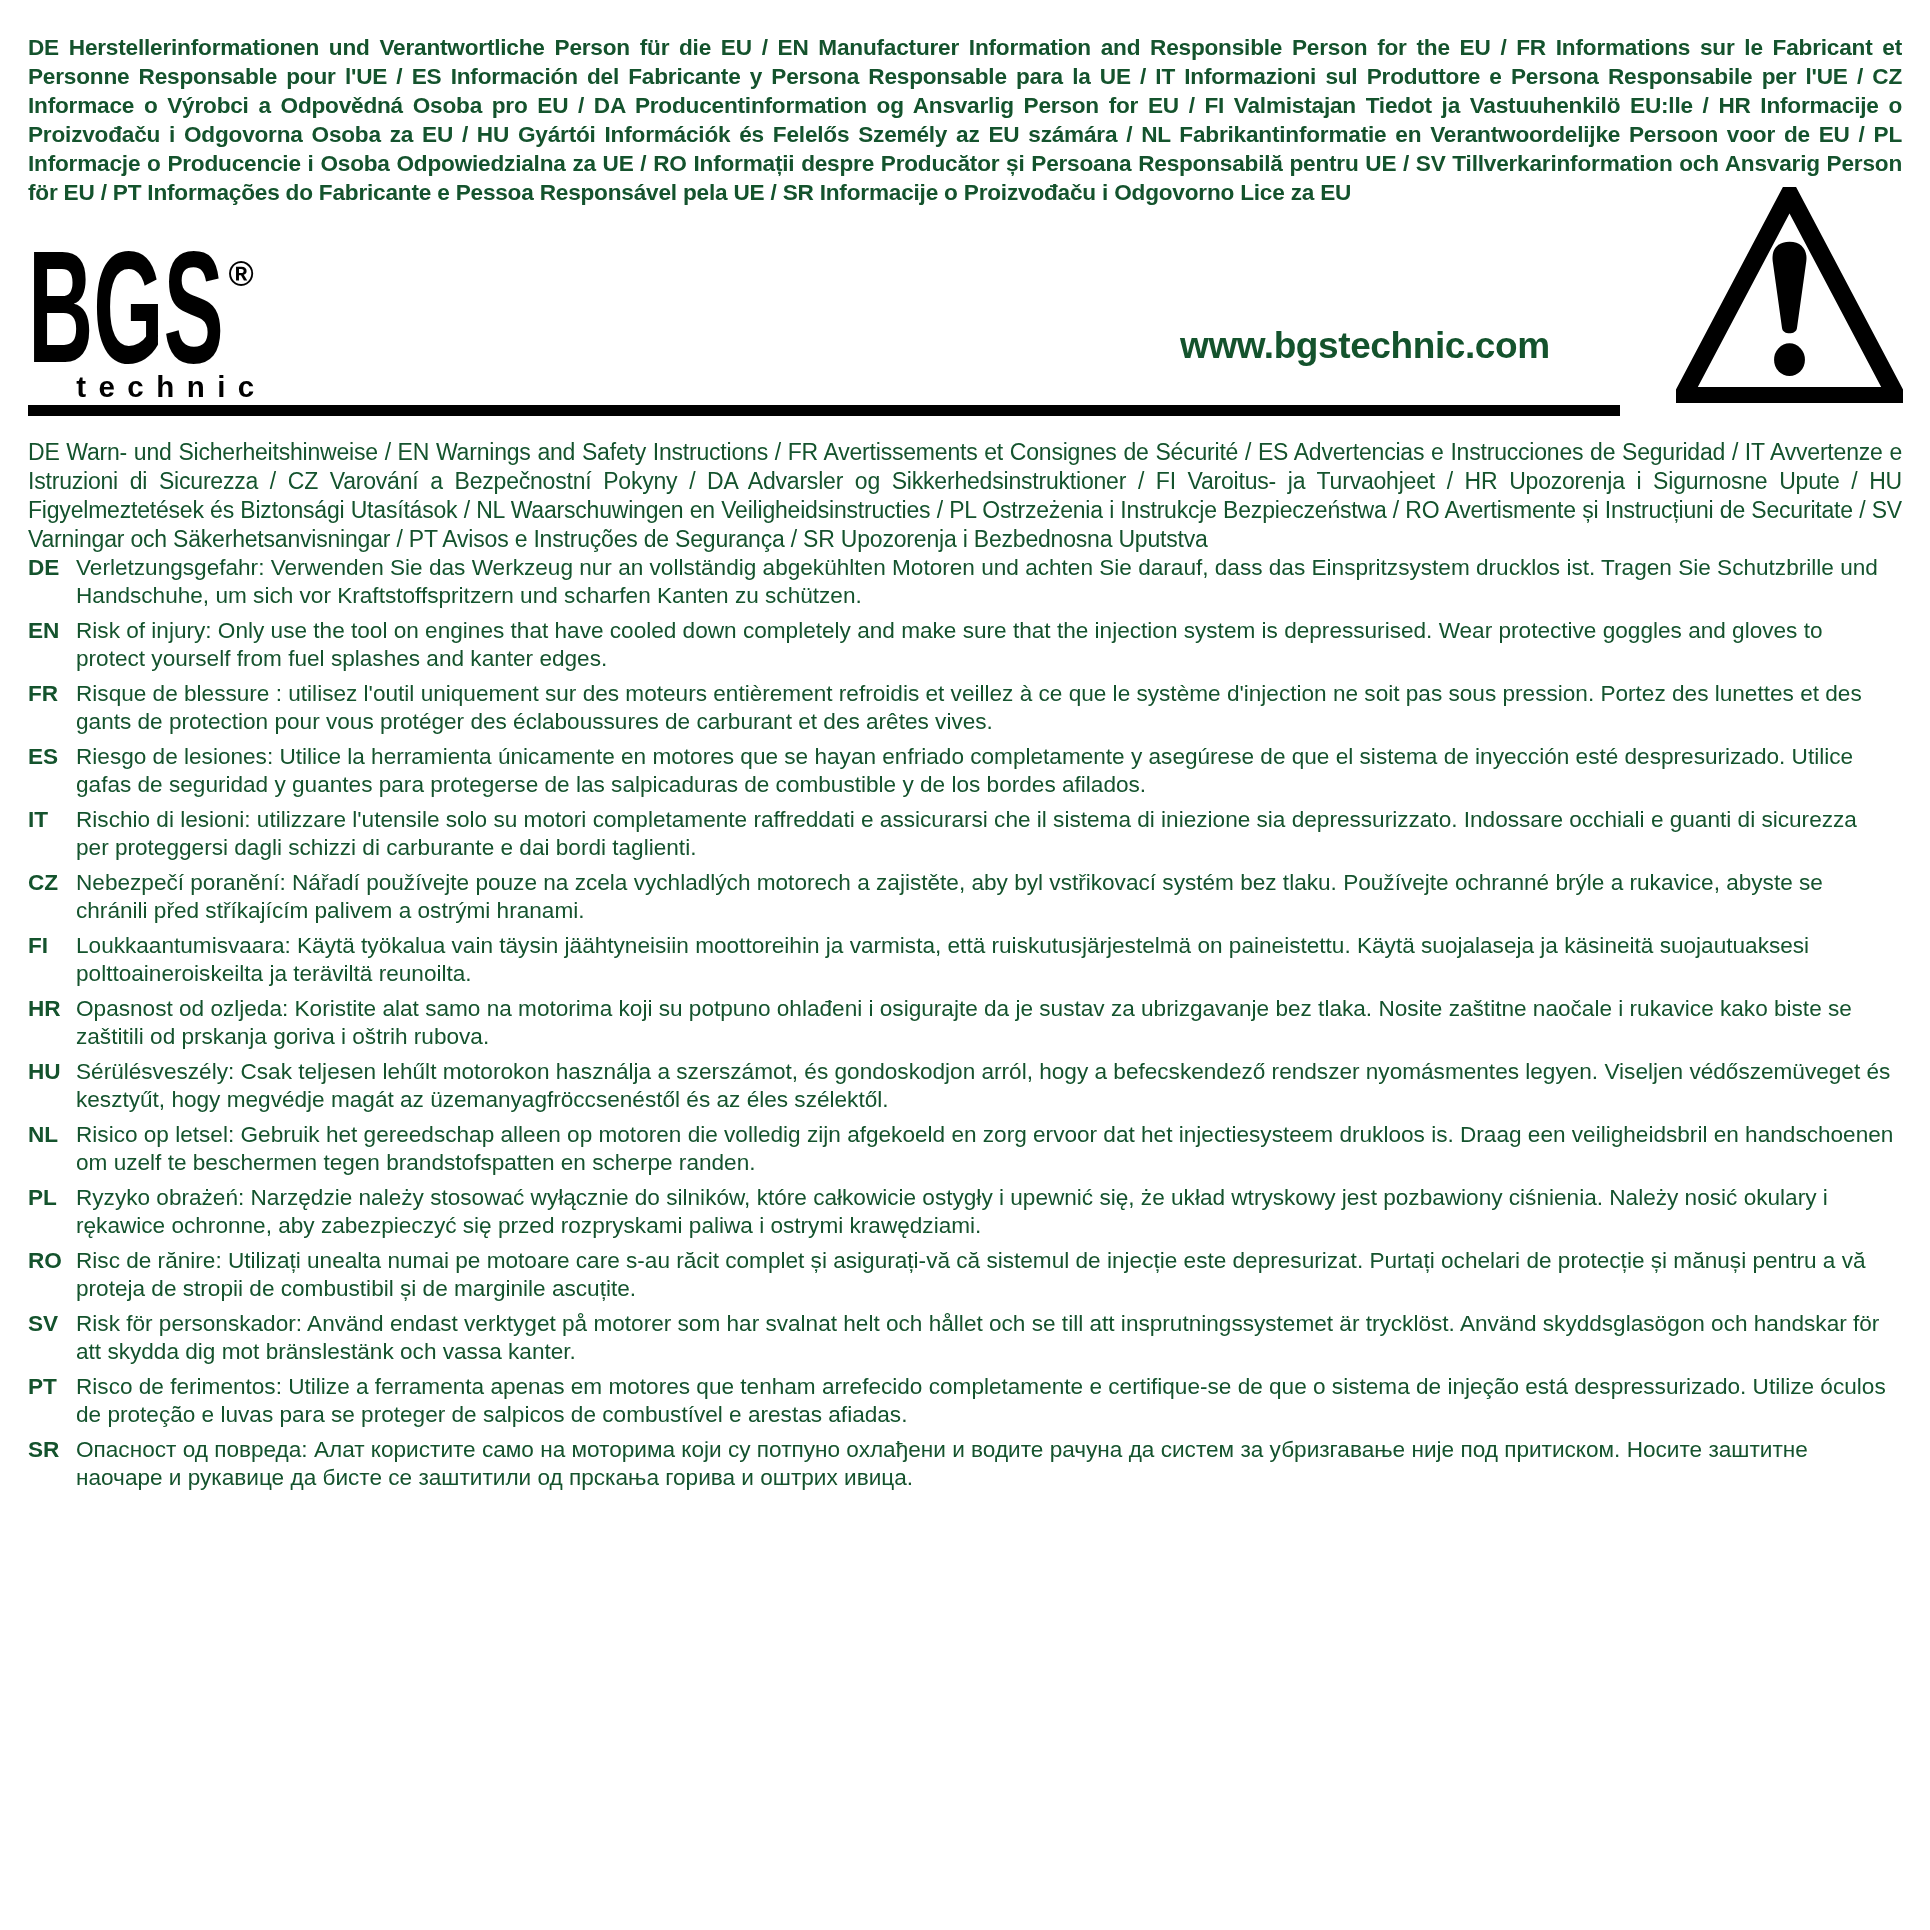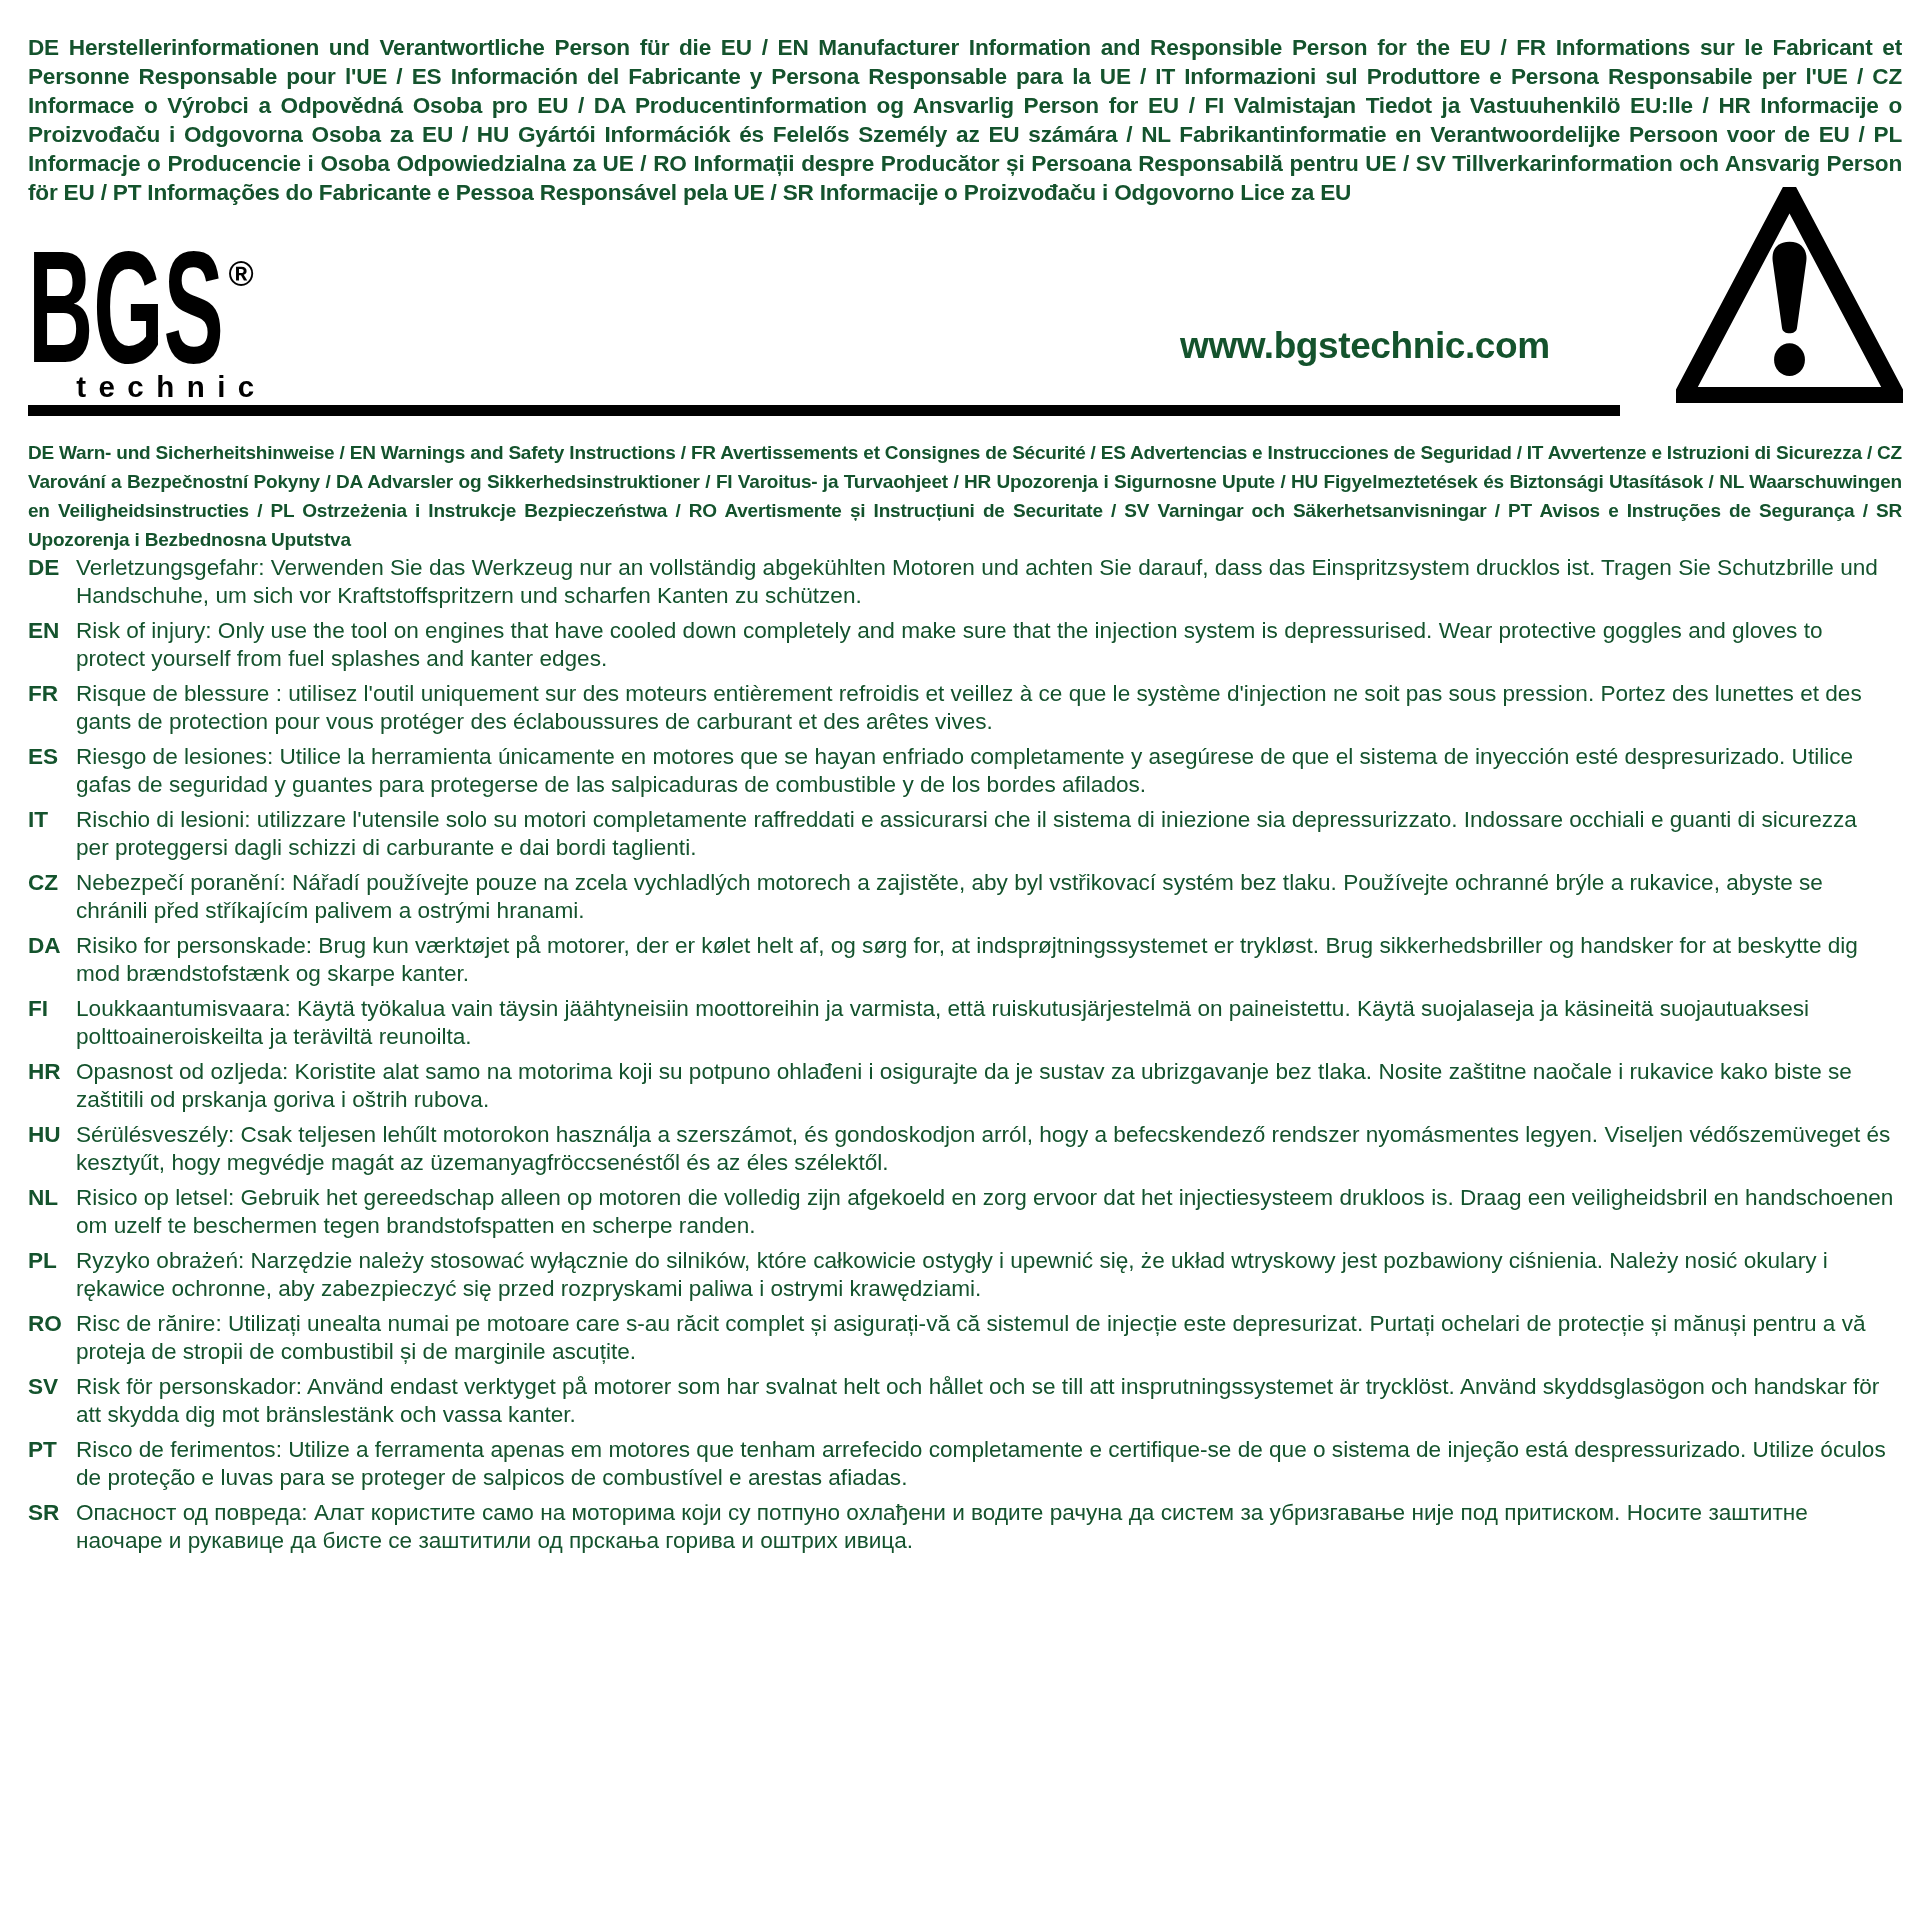--- a/index.html
+++ b/index.html
@@ -32,22 +32,22 @@
   .website { position: absolute; left: 1152px; top: 87px; font-size: 37px; font-weight: bold; letter-spacing: -0.4px; }
   .warn-triangle { position: absolute; left: 1648px; top: -51px; }
   .rule {
     height: 11.7px;
     width: 1592px;
     background: #000000;
     margin-top: 1.6px;
   }
   .safety-head {
     margin-top: 22px;
-    font-size: 19px;
-    font-weight: bold;
+    font-size: 23px;
+    font-weight: normal;
     line-height: 29px;
     letter-spacing: -0.2px;
     text-align: justify;
   }
   .warnings { }
   .warning-row { display: flex; margin-bottom: 7px; }
   .warning-code {
     flex: 0 0 48px;
     font-weight: bold;
     font-size: 22.6px;
@@ -115,24 +115,20 @@
     </div>
     <div class="warning-row">
       <div class="warning-code">IT</div>
       <div class="warning-text">Rischio di lesioni: utilizzare l'utensile solo su motori completamente raffreddati e assicurarsi che il sistema di iniezione sia depressurizzato. Indossare occhiali e guanti di sicurezza per proteggersi dagli schizzi di carburante e dai bordi taglienti.</div>
     </div>
     <div class="warning-row">
       <div class="warning-code">CZ</div>
       <div class="warning-text">Nebezpečí poranění: Nářadí používejte pouze na zcela vychladlých motorech a zajistěte, aby byl vstřikovací systém bez tlaku. Používejte ochranné brýle a rukavice, abyste se chránili před stříkajícím palivem a ostrými hranami.</div>
     </div>
     <div class="warning-row">
-      <div class="warning-code">DA</div>
-      <div class="warning-text">Risiko for personskade: Brug kun værktøjet på motorer, der er kølet helt af, og sørg for, at indsprøjtningssystemet er trykløst. Brug sikkerhedsbriller og handsker for at beskytte dig mod brændstofstænk og skarpe kanter.</div>
-    </div>
-    <div class="warning-row">
       <div class="warning-code">FI</div>
       <div class="warning-text">Loukkaantumisvaara: Käytä työkalua vain täysin jäähtyneisiin moottoreihin ja varmista, että ruiskutusjärjestelmä on paineistettu. Käytä suojalaseja ja käsineitä suojautuaksesi polttoaineroiskeilta ja teräviltä reunoilta.</div>
     </div>
     <div class="warning-row">
       <div class="warning-code">HR</div>
       <div class="warning-text">Opasnost od ozljeda: Koristite alat samo na motorima koji su potpuno ohlađeni i osigurajte da je sustav za ubrizgavanje bez tlaka. Nosite zaštitne naočale i rukavice kako biste se zaštitili od prskanja goriva i oštrih rubova.</div>
     </div>
     <div class="warning-row">
       <div class="warning-code">HU</div>
       <div class="warning-text">Sérülésveszély: Csak teljesen lehűlt motorokon használja a szerszámot, és gondoskodjon arról, hogy a befecskendező rendszer nyomásmentes legyen. Viseljen védőszemüveget és kesztyűt, hogy megvédje magát az üzemanyagfröccsenéstől és az éles szélektől.</div>

